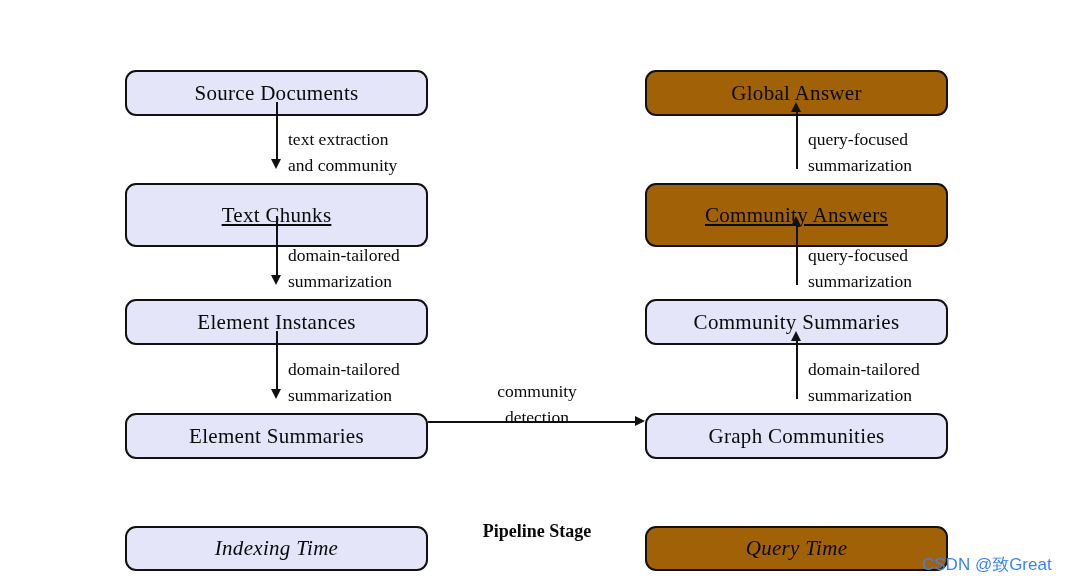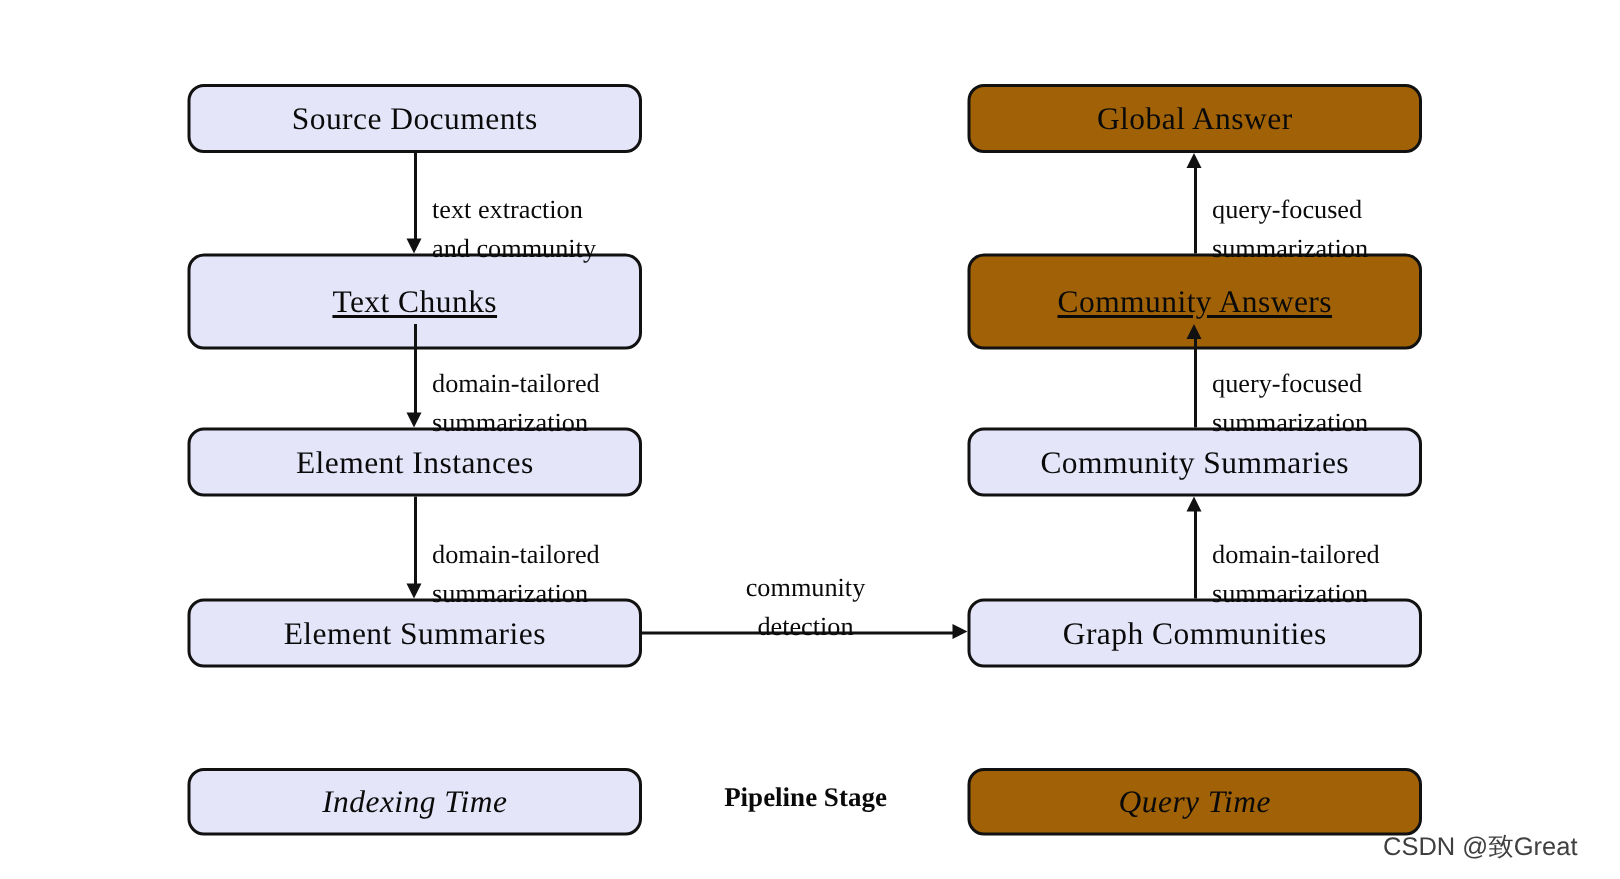--- a/index.html
+++ b/index.html
@@ -20,20 +20,21 @@
     height: 46px;
     border: 2px solid #111111;
     border-radius: 11px;
     display: flex;
     align-items: center;
     justify-content: center;
     font-size: 21px;
     color: #0a0a0a;
     box-sizing: border-box;
     letter-spacing: 0.3px;
+    margin-top: 14px;
   }
   .fill-lavender { background: #e5e5f9; }
   .fill-green { background: #a16207; }
   .col-left  { left: 125px; }
   .col-right { left: 645px; }
   .row-1 { top: 56px; }
   .row-2 { top: 169px; height: 64px; text-decoration: underline; }
   .row-3 { top: 285px; }
   .row-4 { top: 399px; }
   .row-footer { top: 512px; height: 45px; }
@@ -116,21 +117,21 @@
     color: #0a0a0a;
   }
 
   .watermark {
     position: absolute;
     left: 922px;
     top: 553px;
     width: 152px;
     font-family: "Liberation Sans", "DejaVu Sans", sans-serif;
     font-size: 17px;
-    color: #404040;
+    color: #3b82f6;
     z-index: 5;
     white-space: nowrap;
   }
 </style>
 </head>
 <body>
 
 <div id="canvas">
 
   <div class="node fill-lavender col-left row-1">

